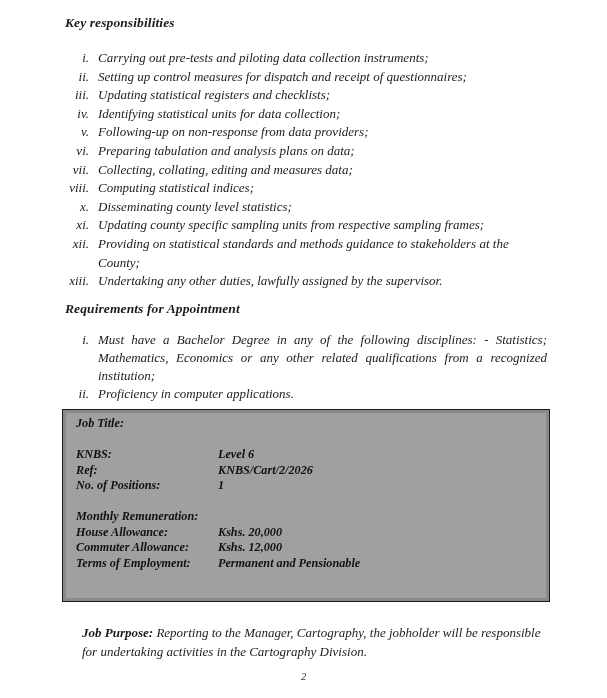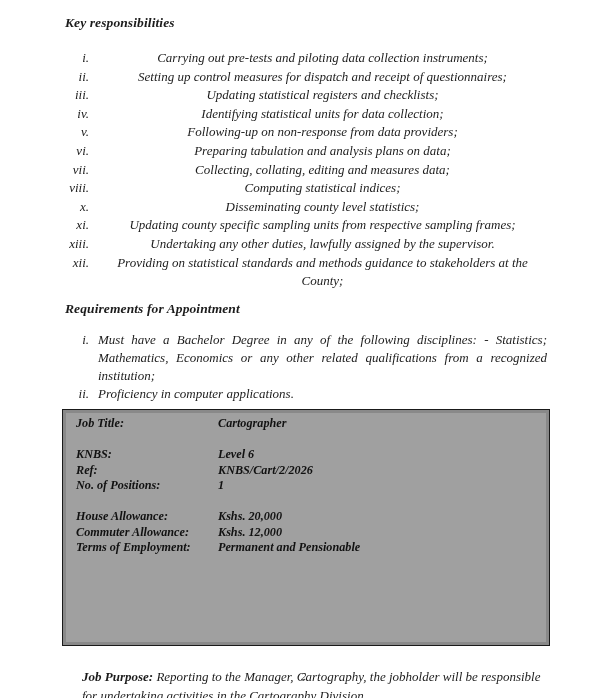--- a/index.html
+++ b/index.html
@@ -26,28 +26,27 @@
   .rlist-item { display: flex; font-size: 13px; line-height: 18.6px; }
   .rlist-2 .rlist-item { line-height: 18px; }
   .rlist-item .num {
     flex: 0 0 24px;
     text-align: right;
     padding-right: 0;
   }
   .rlist-item .txt {
     flex: 1;
     padding-left: 9px;
-    text-align: center;
   }
   .rlist-2 .rlist-item .txt { text-align: justify; }
 
   .job-box {
     margin: 6px 0 0 62px;
     width: 488px;
-    height: 237px;
+    height: 193px;
     background: #a0a0a0;
     border: 1px solid #1a1a1a;
     box-shadow: inset 0 0 0 3px #898989;
     padding: 6px 14px 0 13px;
   }
   .job-row { display: flex; font-size: 12.2px; font-weight: bold; line-height: 15.6px; color: #111; }
   .job-row .lbl { flex: 0 0 142px; }
   .job-row .val { flex: 1; }
   .job-row.spacer { height: 15.6px; }
 
@@ -109,62 +108,62 @@
     </div>
     <div class="rlist-item">
       <span class="num">x.</span>
       <span class="txt">Disseminating county level statistics;</span>
     </div>
     <div class="rlist-item">
       <span class="num">xi.</span>
       <span class="txt">Updating county specific sampling units from respective sampling frames;</span>
     </div>
     <div class="rlist-item">
+      <span class="num">xii.</span>
+      <span class="txt">Providing on statistical standards and methods guidance to stakeholders at the County;</span>
+    </div>
+    <div class="rlist-item">
       <span class="num">xiii.</span>
       <span class="txt">Undertaking any other duties, lawfully assigned by the supervisor.</span>
-    </div>
-    <div class="rlist-item">
-      <span class="num">xii.</span>
-      <span class="txt">Providing on statistical standards and methods guidance to stakeholders at the County;</span>
     </div>
   </div>
 
   <div class="sec-heading h2">Requirements for Appointment</div>
 
   <div class="rlist rlist-2">
     <div class="rlist-item">
       <span class="num">i.</span>
       <span class="txt">Must have a Bachelor Degree in any of the following disciplines: - Statistics; Mathematics, Economics or any other related qualifications from a recognized institution;</span>
     </div>
     <div class="rlist-item">
       <span class="num">ii.</span>
       <span class="txt">Proficiency in computer applications.</span>
     </div>
   </div>
 
   <div class="job-box">
     <div class="job-row">
       <span class="lbl">Job Title:</span>
-      <span class="val">Cartographer</span>
     </div>
     <div class="job-row spacer"></div>
     <div class="job-row">
       <span class="lbl">KNBS:</span>
       <span class="val">Level 6</span>
     </div>
     <div class="job-row">
       <span class="lbl">Ref:</span>
       <span class="val">KNBS/Cart/2/2026</span>
     </div>
     <div class="job-row">
       <span class="lbl">No. of Positions:</span>
       <span class="val">1</span>
     </div>
     <div class="job-row spacer"></div>
     <div class="job-row">
+      <span class="lbl">Monthly Remuneration:</span>
       <span class="val"></span>
     </div>
     <div class="job-row">
       <span class="lbl">House Allowance:</span>
       <span class="val">Kshs. 20,000</span>
     </div>
     <div class="job-row">
       <span class="lbl">Commuter Allowance:</span>
       <span class="val">Kshs. 12,000</span>
     </div>

